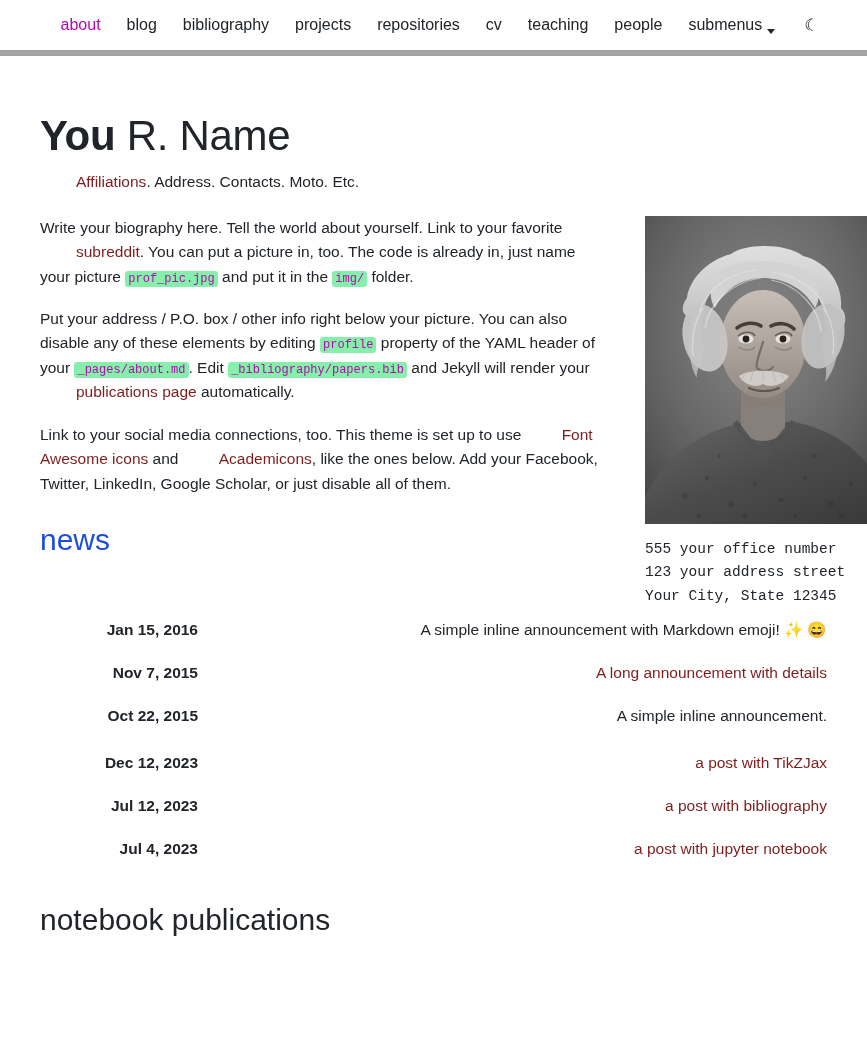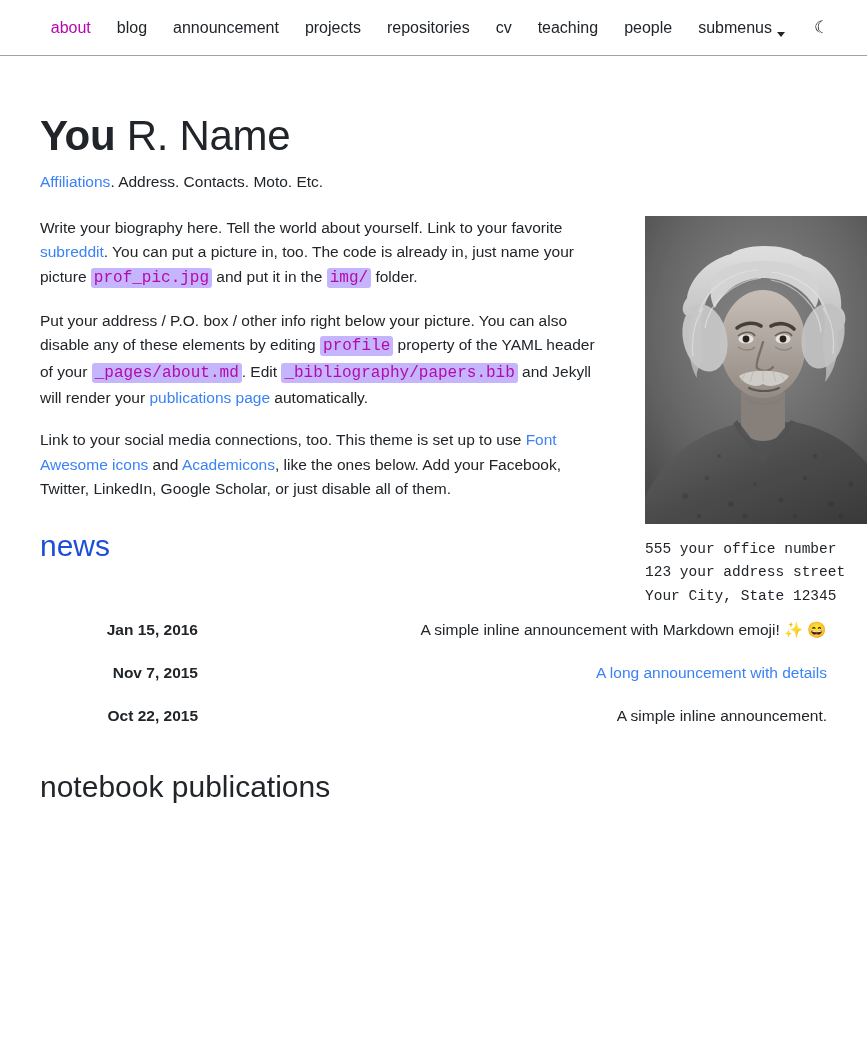--- a/index.html
+++ b/index.html
@@ -18,21 +18,21 @@
   code, .mono {
     font-family: "Liberation Mono", monospace;
   }
 
   
   .navbar {
     height: 56px;
     display: flex;
     align-items: center;
     justify-content: center;
-    border-bottom: 1px solid #a3a3a3;
+    border-bottom: 6px solid #a3a3a3;
     background: #ffffff;
     position: relative;
   }
   .nav-items {
     display: flex;
     align-items: center;
     gap: 0;
   }
   .nav-link {
     font-size: 16px;
@@ -93,23 +93,24 @@
   h1.page-title .strong {
     font-weight: 700;
   }
   .subtitle {
     font-size: 15.5px;
     color: #212529;
     margin: 0 0 22px 0;
     line-height: 1.5;
   }
   a.link {
-    color: #3b82f6;
+    color: #7f1d1d;
     text-decoration: none;
     cursor: pointer;
+    margin-left: 36px;
   }
 
   
   .bio-wrap {
     position: relative;
   }
   .profile-col {
     float: right;
     width: 198px;
     margin-left: 30px;
@@ -133,22 +134,22 @@
     white-space: pre;
   }
 
   .bio p {
     font-size: 15.5px;
     line-height: 1.58;
     margin: 0 0 18px 0;
     color: #212529;
   }
   .bio code {
-    font-size: 16px;
-    background: #c4b5fd;
+    font-size: 12px;
+    background: #86efac;
     color: #B509AC;
     padding: 1px 3px;
     border-radius: 3px;
   }
 
   
   h2.section-title {
     font-size: 30px;
     font-weight: 400;
     color: #1d4ed8;
@@ -185,21 +186,21 @@
     margin: 32px 0 10px 0;
   }
 </style>
 </head>
 <body>
 
 <div class="navbar">
   <div class="nav-items">
     <a class="nav-link active" href="#">about</a>
     <a class="nav-link" href="#">blog</a>
-    <a class="nav-link" href="#">announcement</a>
+    <a class="nav-link" href="#">bibliography</a>
     <a class="nav-link" href="#">projects</a>
     <a class="nav-link" href="#">repositories</a>
     <a class="nav-link" href="#">cv</a>
     <a class="nav-link" href="#">teaching</a>
     <a class="nav-link" href="#">people</a>
     <span class="nav-dropdown">
       <span>submenus</span>
       <span class="caret"></span>
     </span>
     <span class="theme-toggle">☾</span>
@@ -340,16 +341,32 @@
       <td class="date-cell">Nov 7, 2015</td>
       <td class="content-cell"><a class="link" href="#">A long announcement with details</a></td>
     </tr>
     <tr>
       <td class="date-cell">Oct 22, 2015</td>
       <td class="content-cell">A simple inline announcement.</td>
     </tr>
   </tbody>
     </table>
 
+  <table class="entries">
+    <tbody>
+        <tr>
+      <td class="date-cell">Dec 12, 2023</td>
+      <td class="content-cell"><a class="link" href="#">a post with TikZJax</a></td>
+    </tr>
+    <tr>
+      <td class="date-cell">Jul 12, 2023</td>
+      <td class="content-cell"><a class="link" href="#">a post with bibliography</a></td>
+    </tr>
+    <tr>
+      <td class="date-cell">Jul 4, 2023</td>
+      <td class="content-cell"><a class="link" href="#">a post with jupyter notebook</a></td>
+    </tr>
+  </tbody>
+    </table>
 
   <h2 class="pubs-title">notebook publications</h2>
 
 </div>
 
 </body></html>

